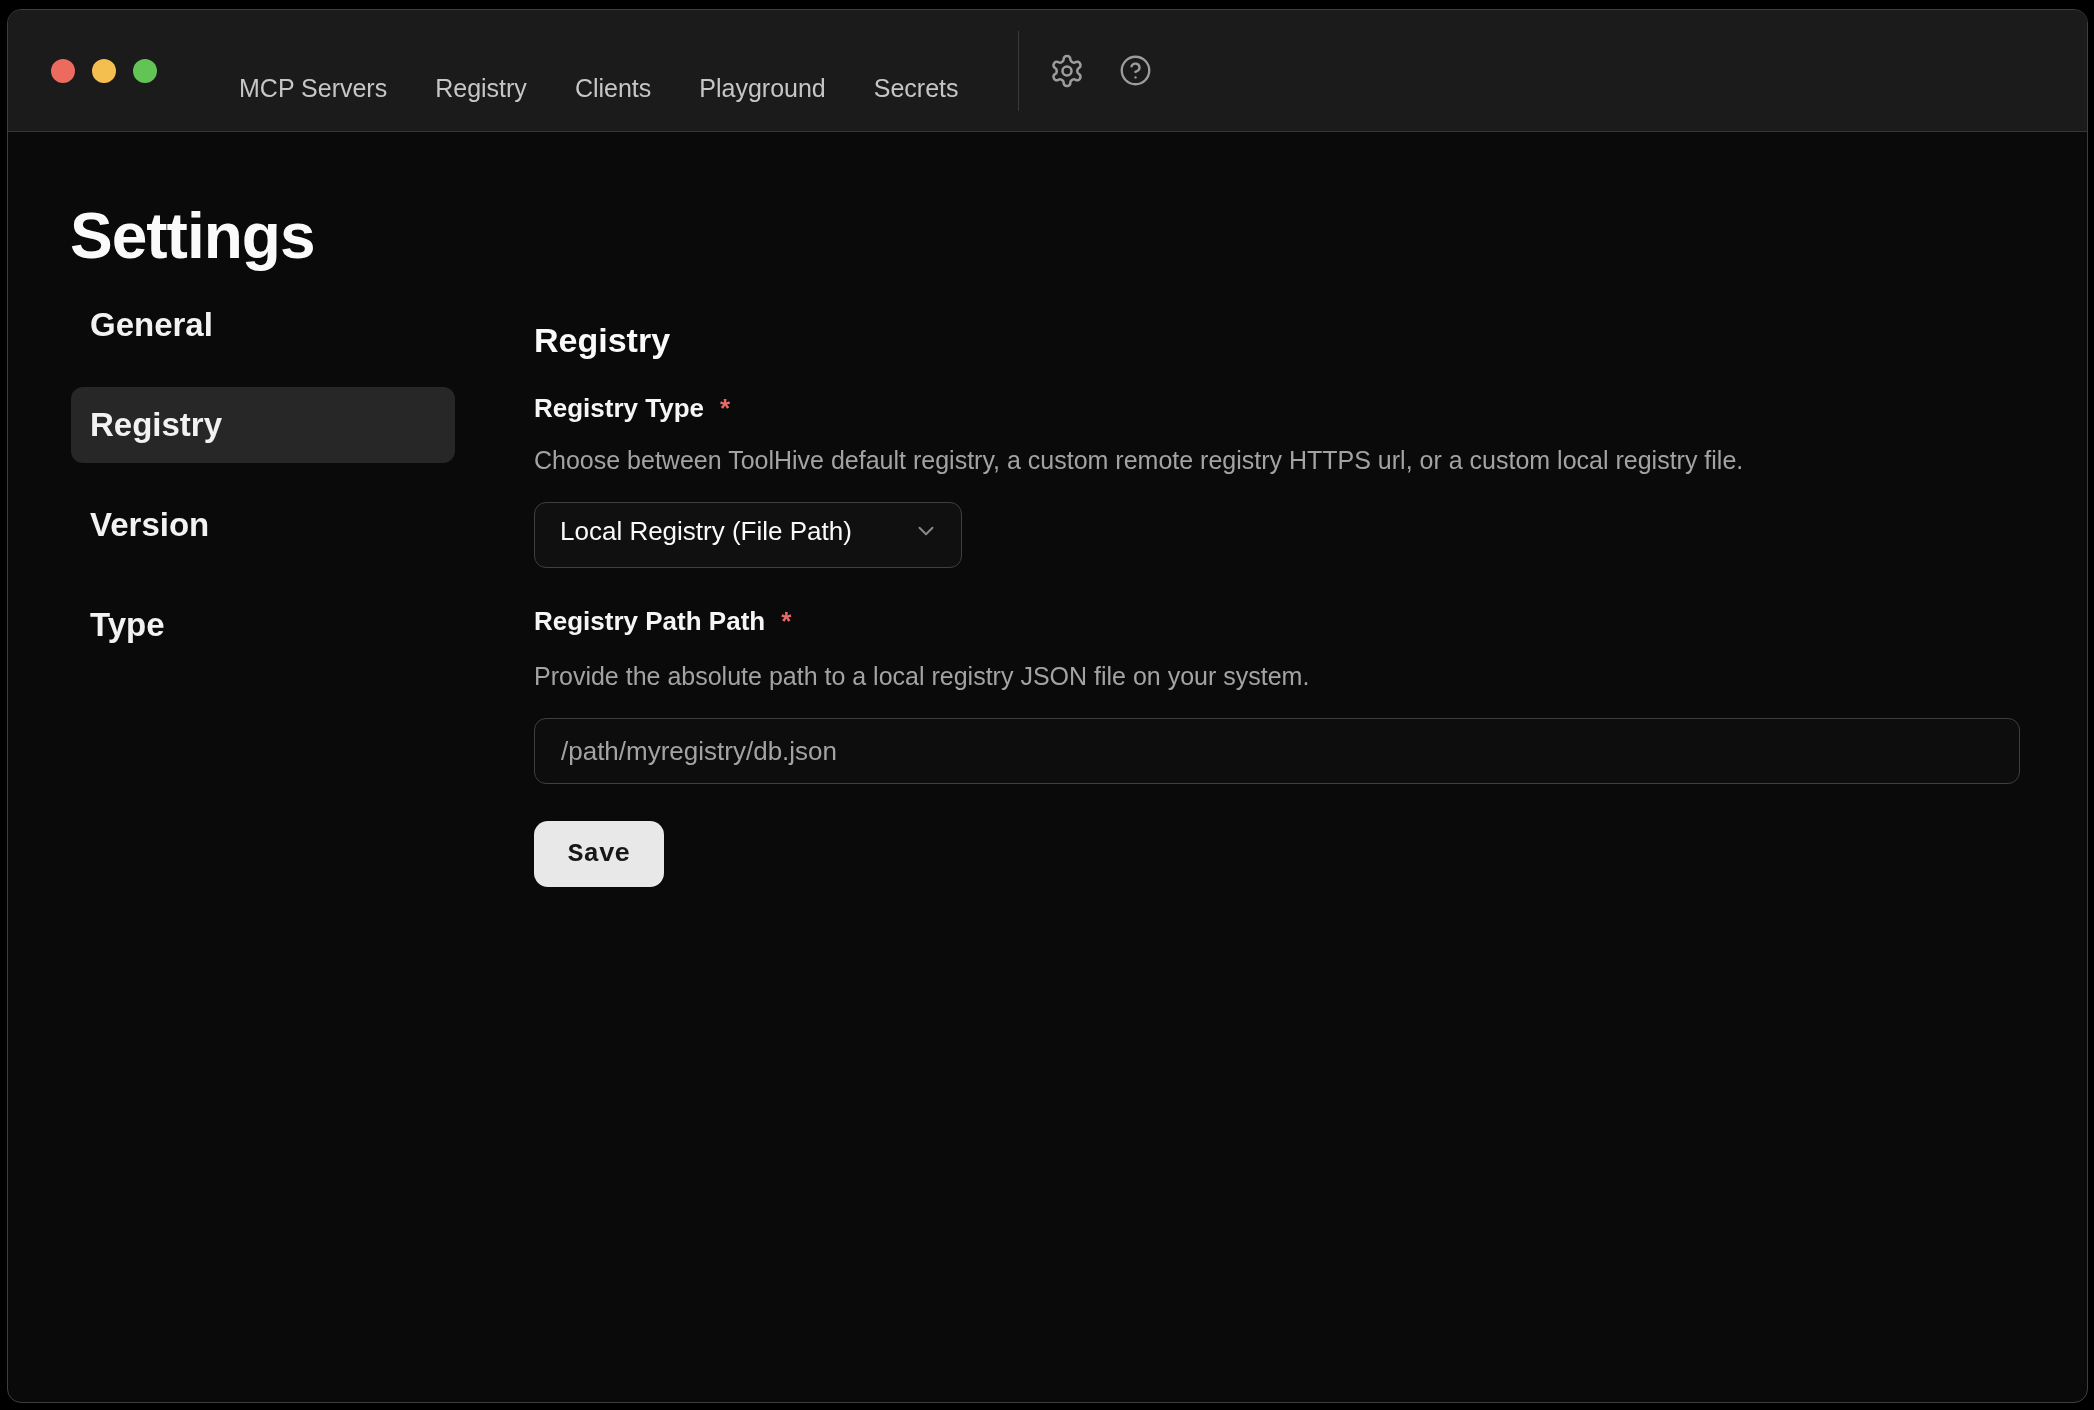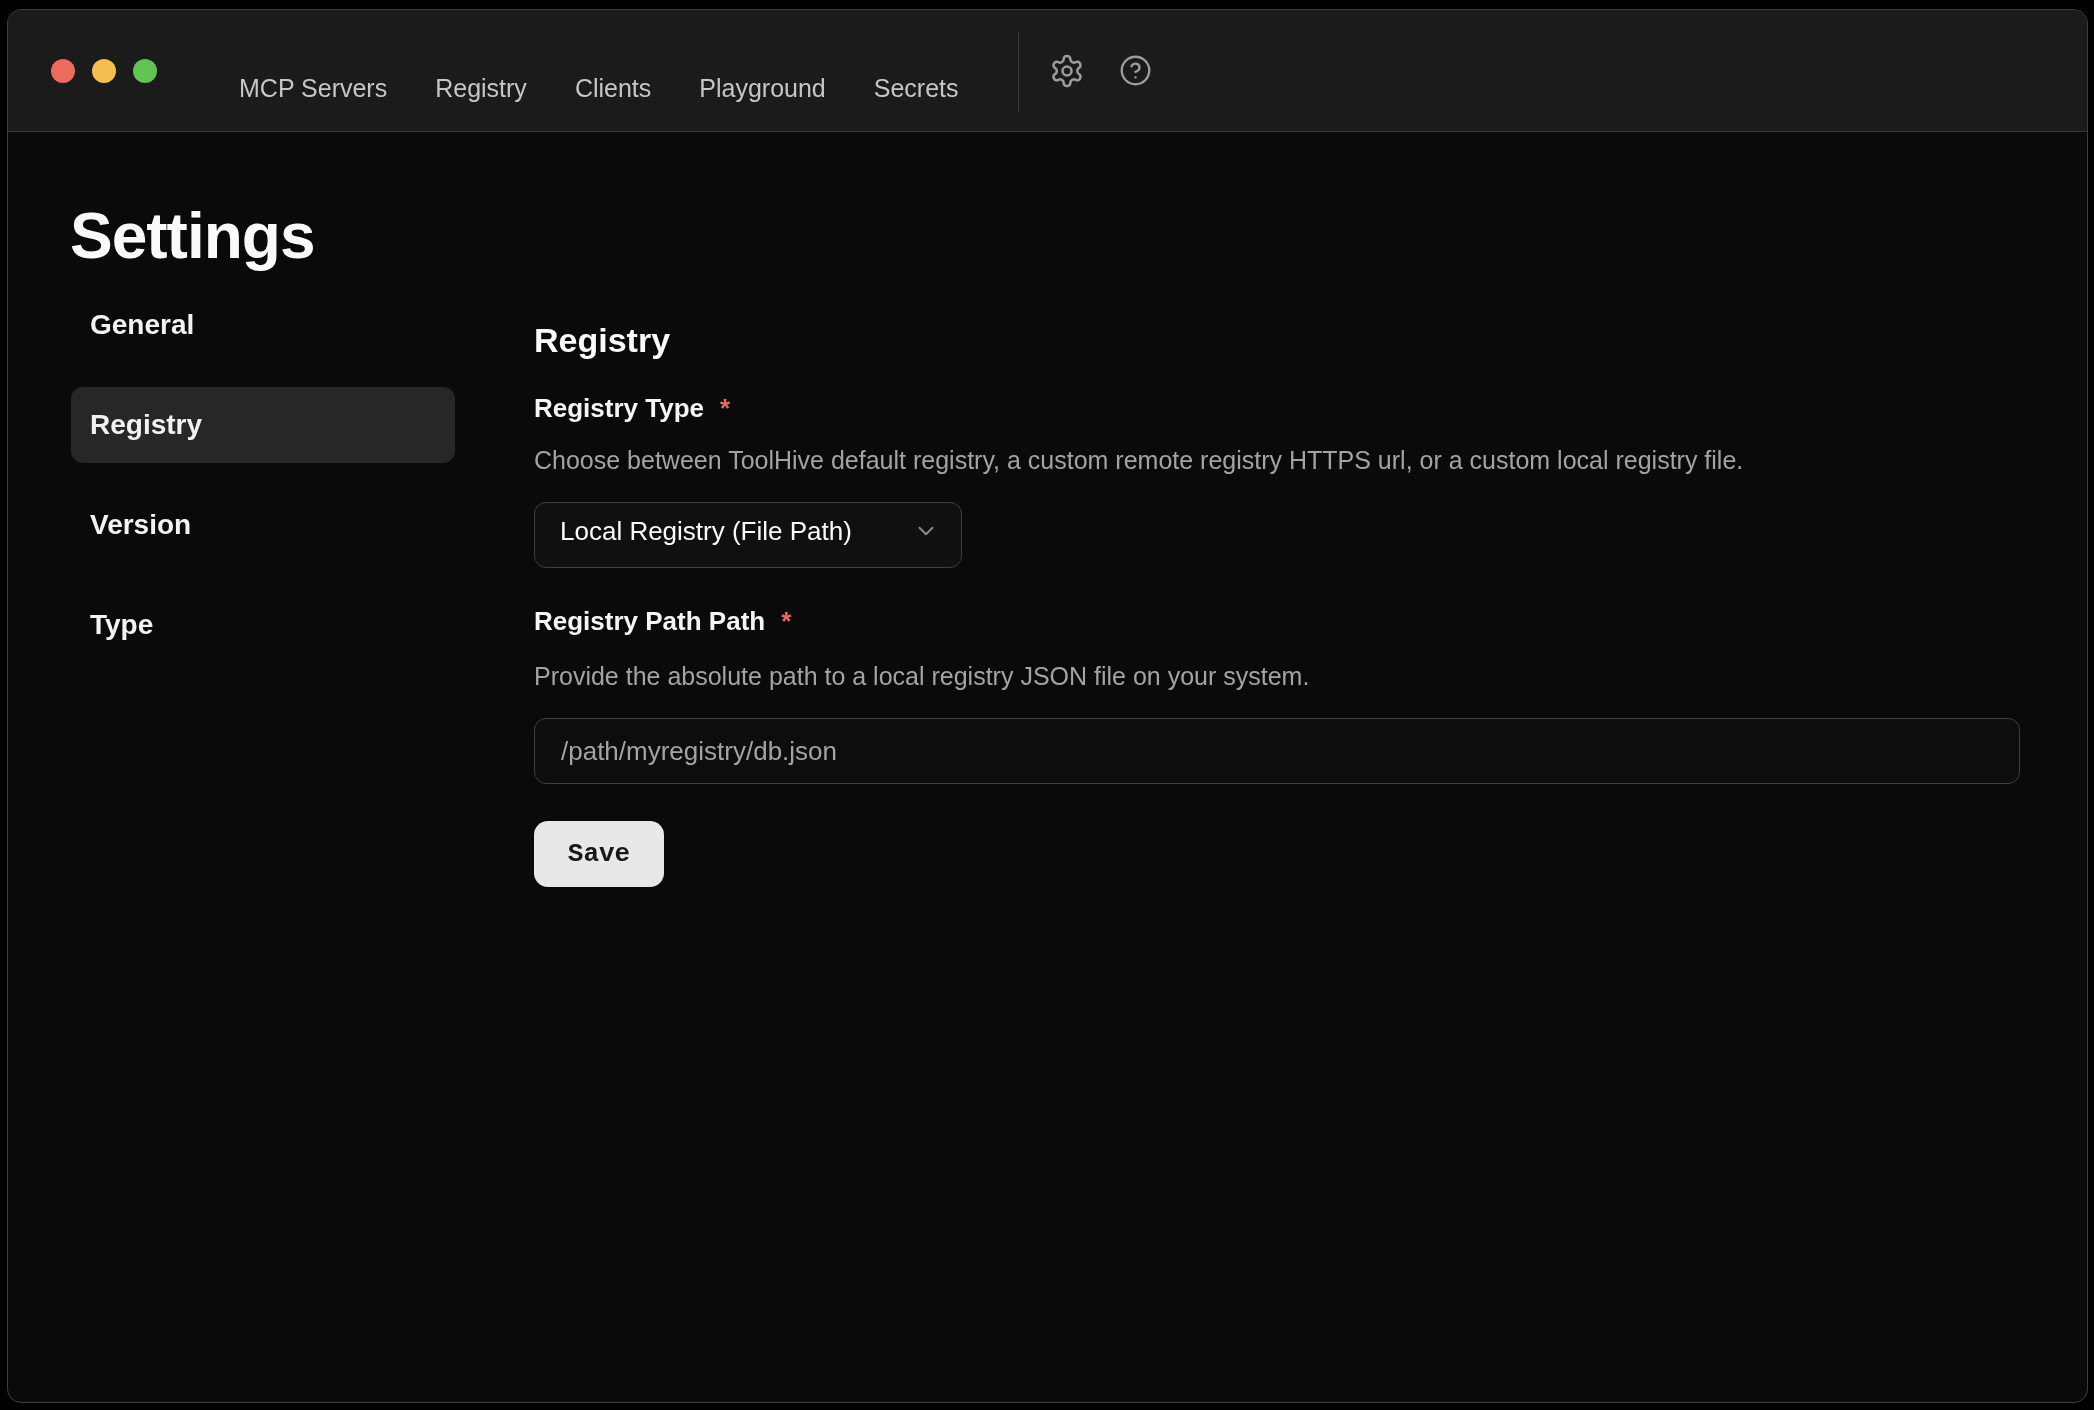--- a/index.html
+++ b/index.html
@@ -78,21 +78,21 @@
     display: flex;
     flex-direction: column;
     gap: 24px;
   }
   .side-item {
     height: 76px;
     display: flex;
     align-items: center;
     padding-left: 19px;
     border-radius: 12px;
-    font-size: 28px;
+    font-size: 33px;
     font-weight: 600;
     color: #f2f2f2;
     cursor: default;
   }
   .side-item.active { background: #272727; }
   
   .main {
     position: absolute;
     left: 526px;
     top: 0;

